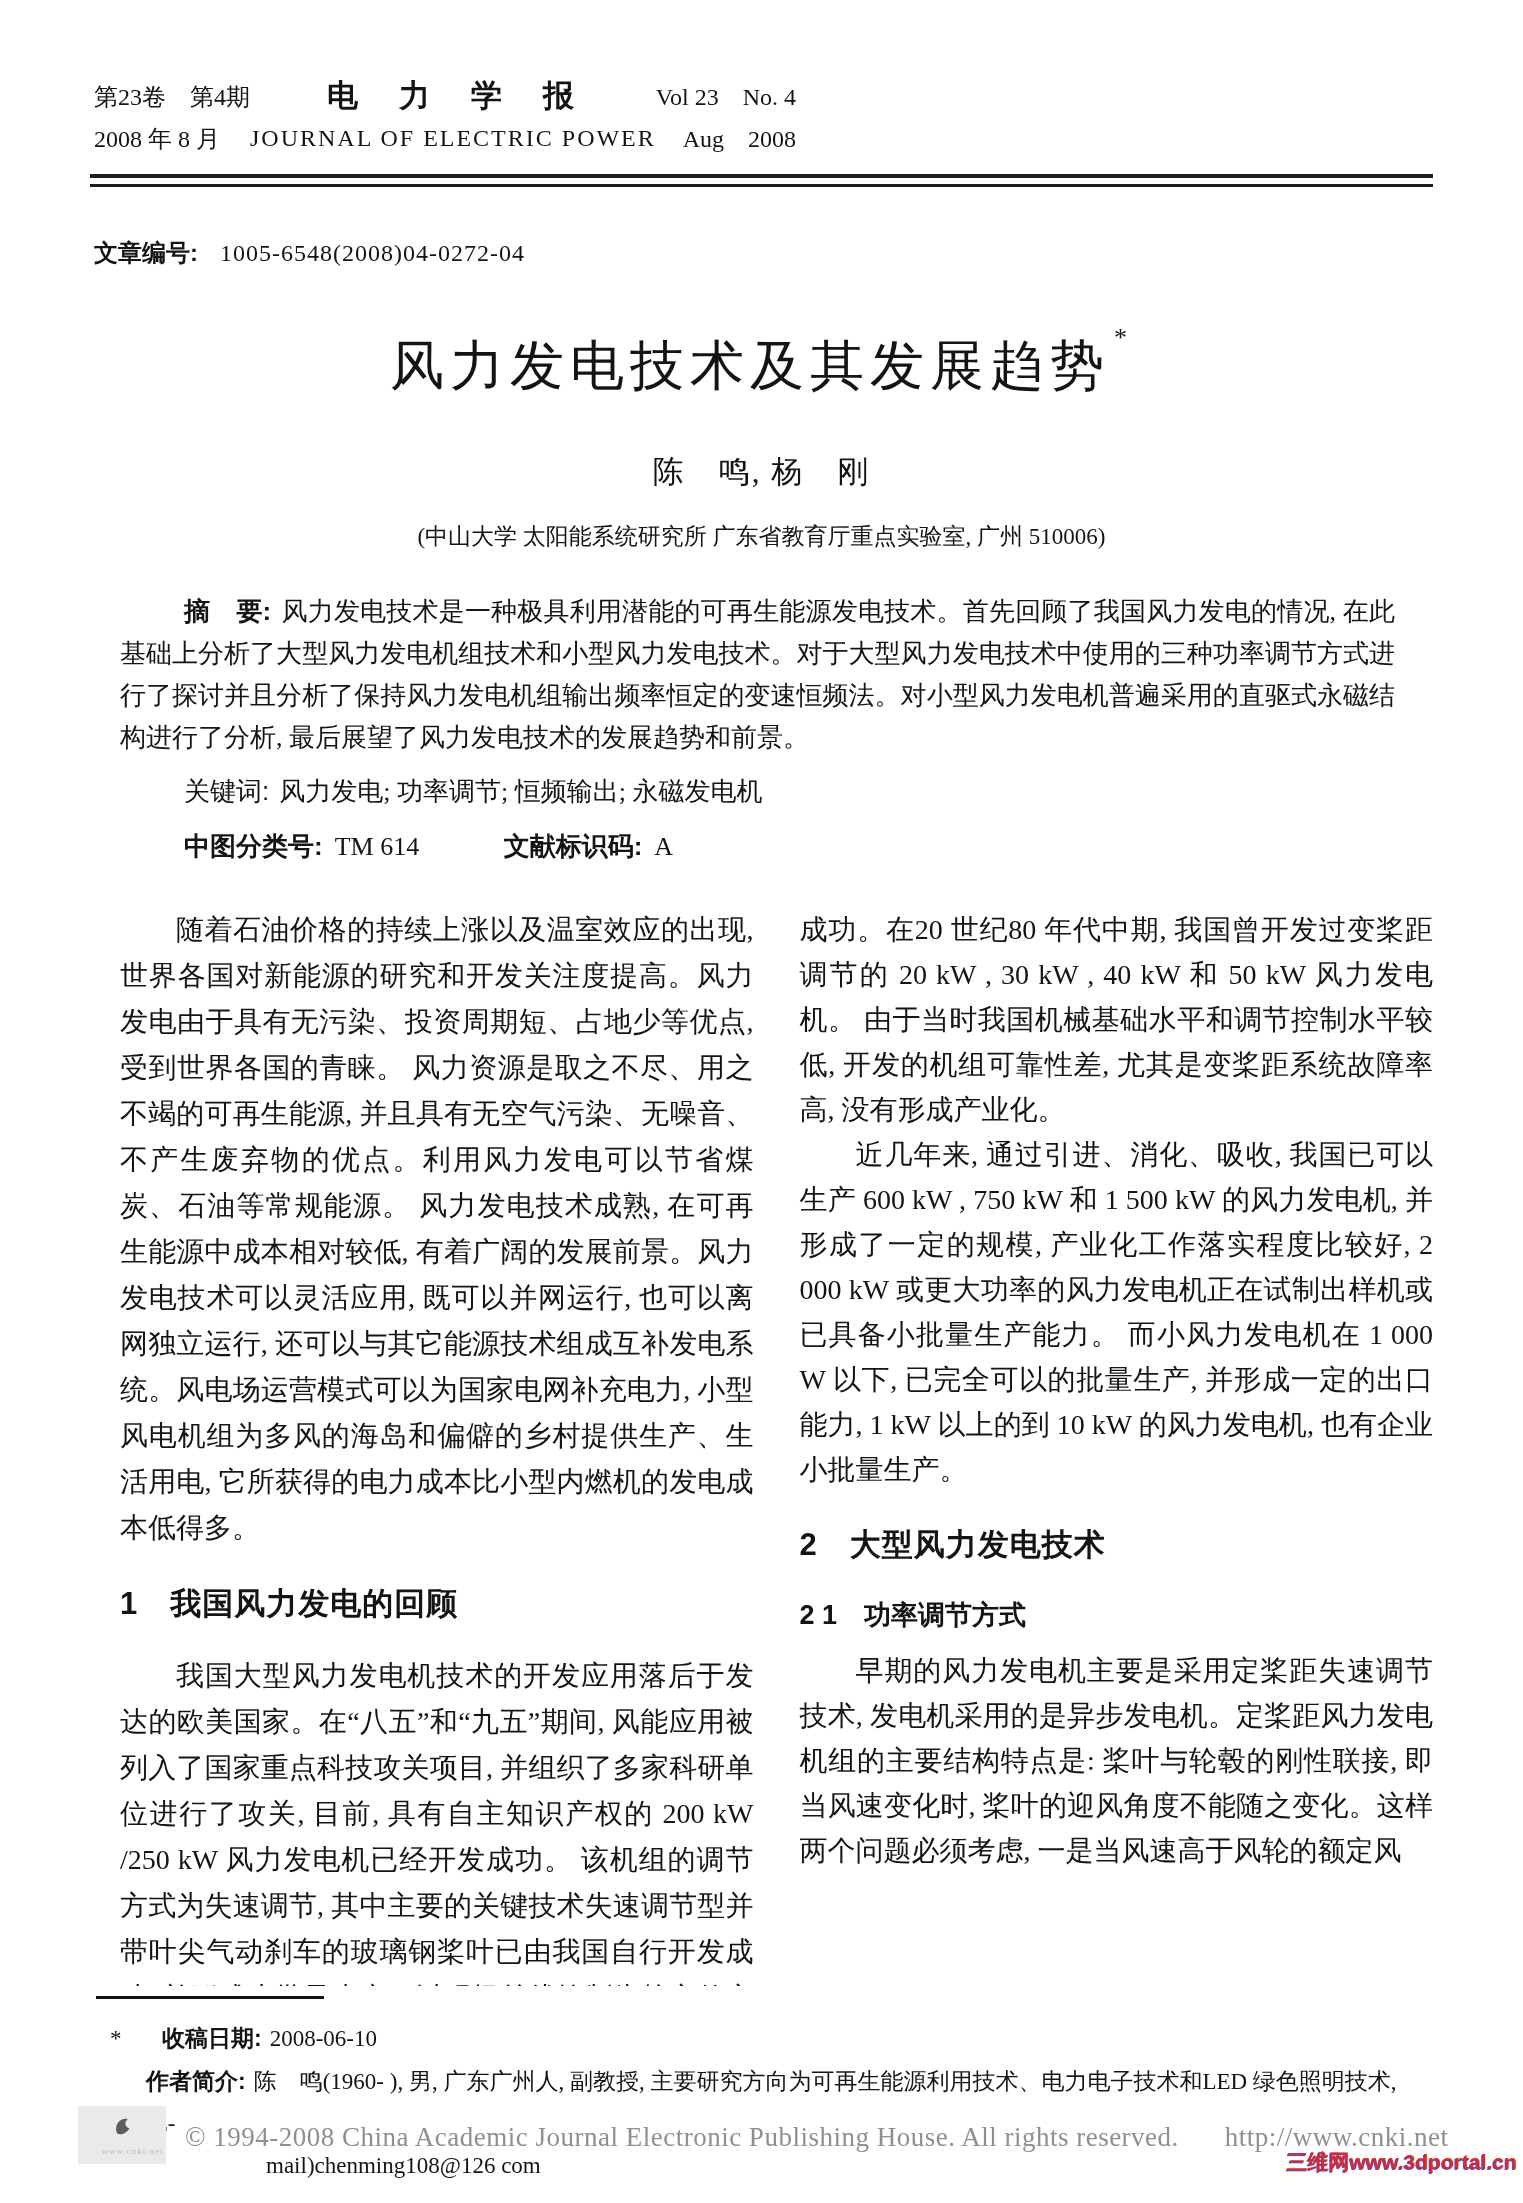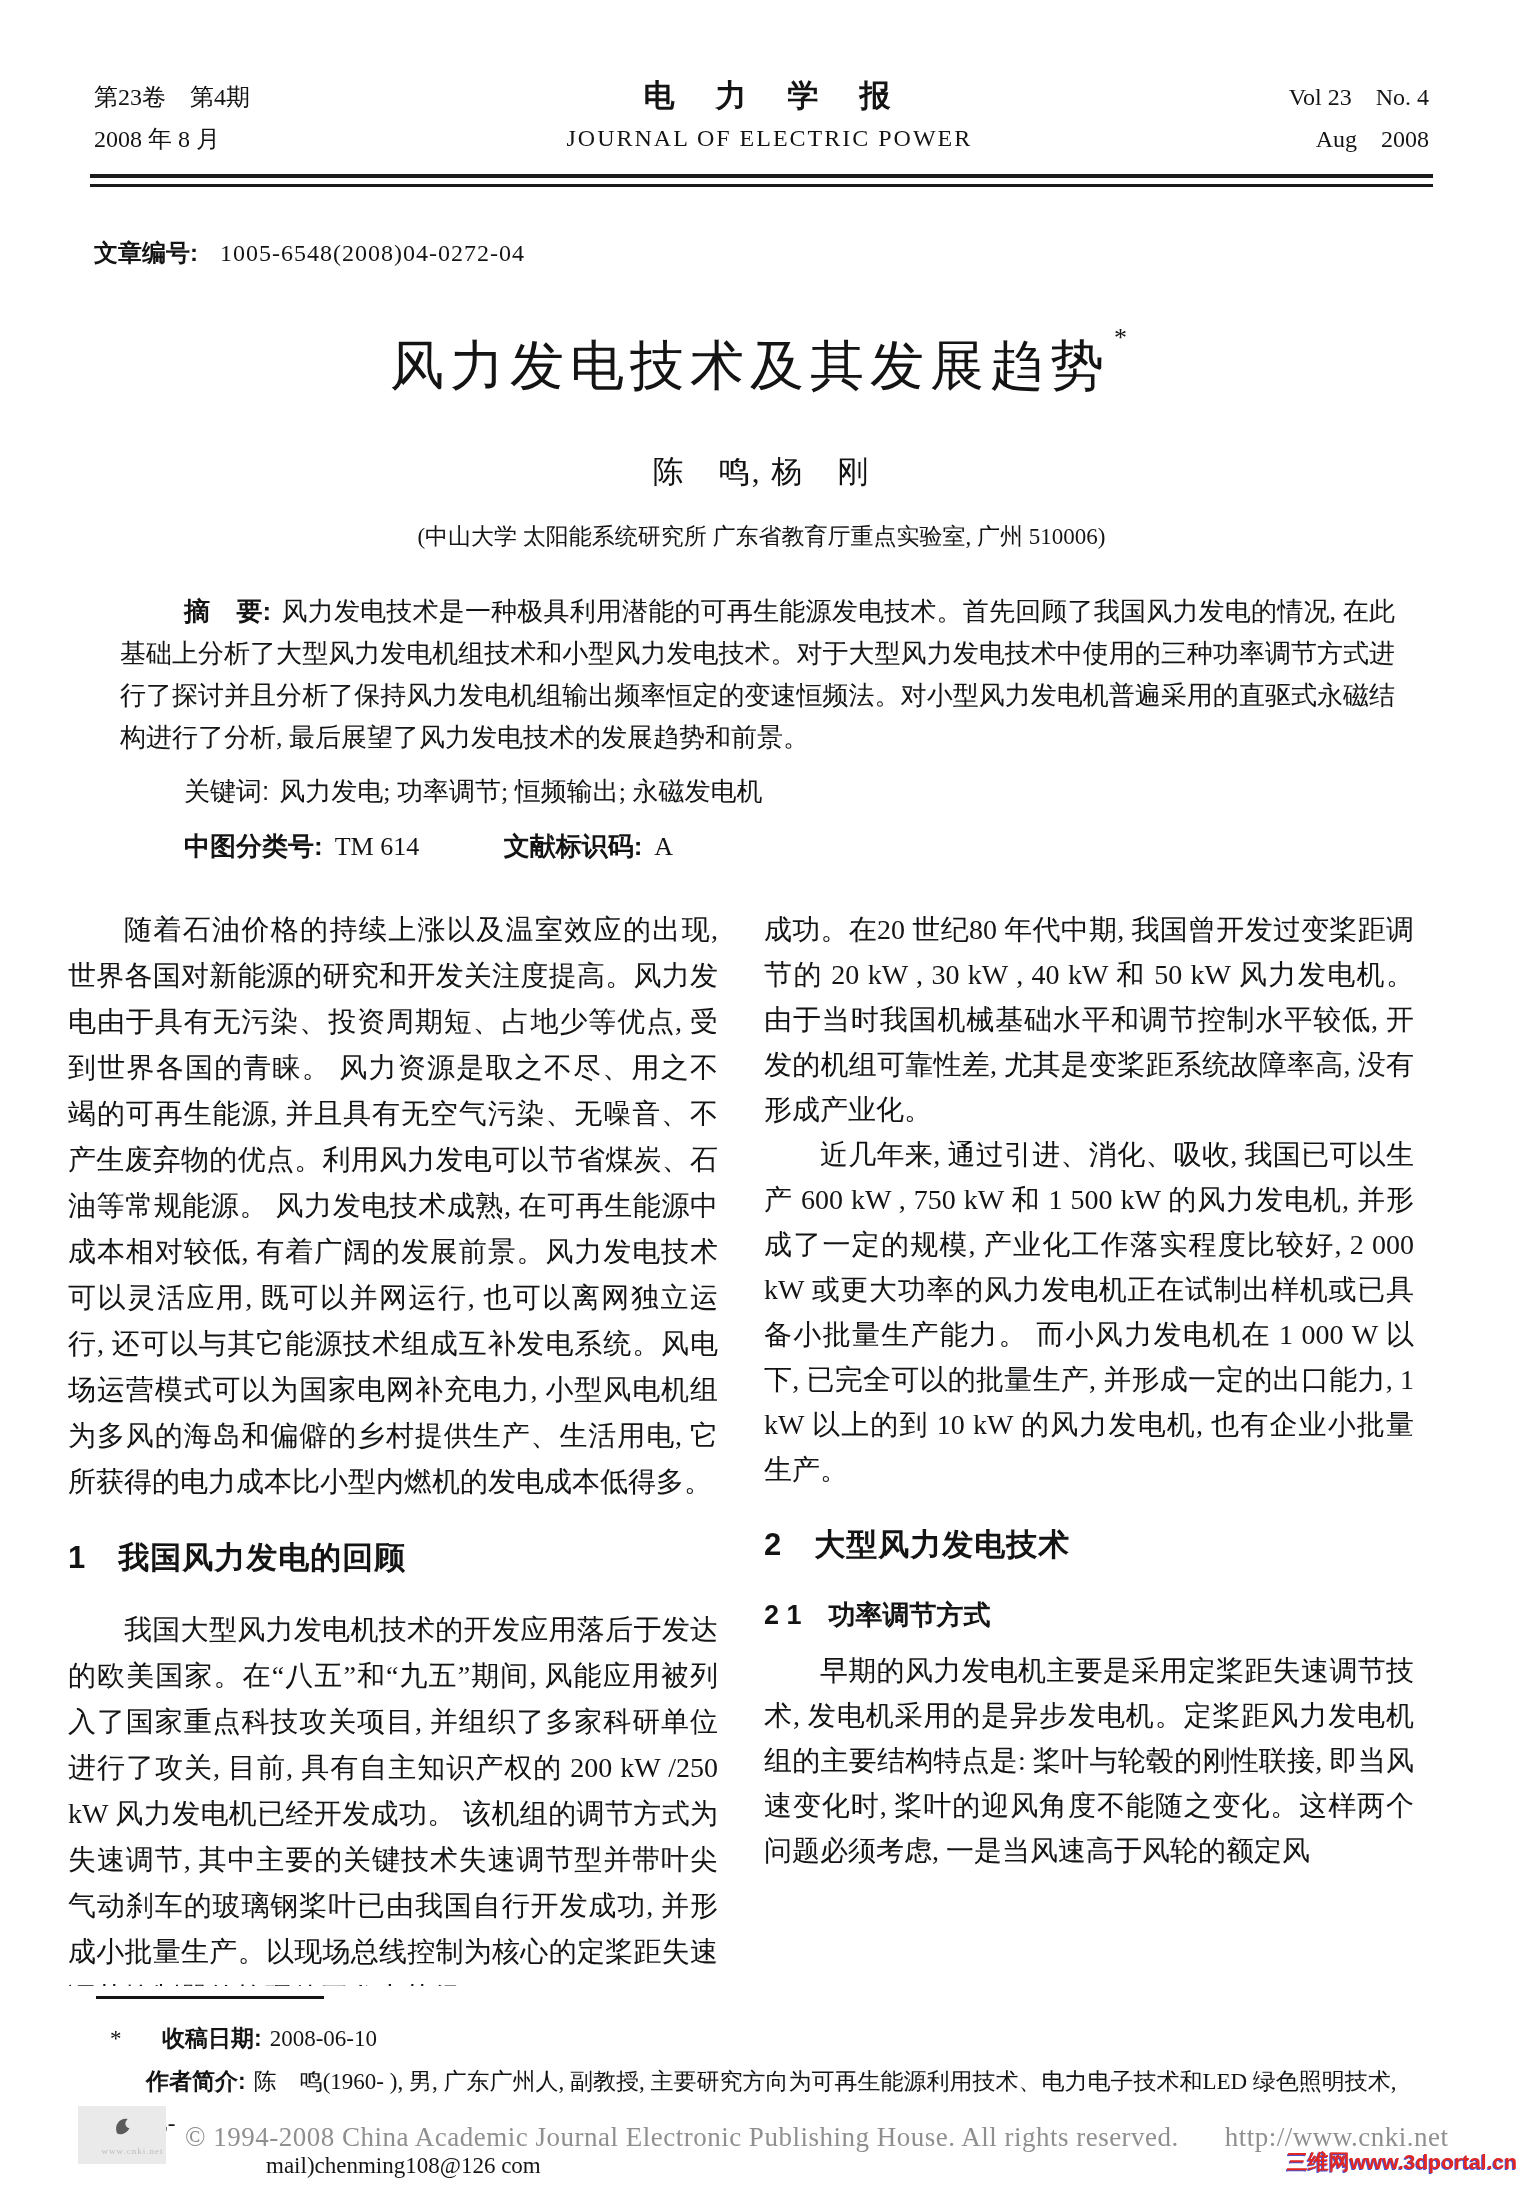--- a/index.html
+++ b/index.html
@@ -9,21 +9,21 @@
     margin:0 auto;
     background:#ffffff;
     color:#141414;
     font-family:"Liberation Serif","DejaVu Serif",serif;
     overflow:hidden;
   }
   .sans { font-family:"Liberation Sans","DejaVu Sans",sans-serif; font-weight:bold; }
 
   
   .header-row {
-    display:flex; justify-content:space-between; align-items:flex-end;
+    display:flex; justify-content:flex-start; align-items:flex-end;
     padding:76px 94px 10px 94px;
   }
   .h-side { font-size:24px; line-height:42px; }
   .h-right { text-align:right; }
   .h-center { text-align:center; }
   .journal-cn { font-size:31px; letter-spacing:5px; font-weight:bold; line-height:40px; }
   .journal-en { font-size:24px; letter-spacing:2px; line-height:44px; }
 
   .double-rule {
     margin:4px 90px 0 90px;
@@ -51,21 +51,21 @@
 
   .kw-line { margin:12px 90px 0 184px; font-size:26px; line-height:40px; }
   .kw-line .lbl { font-family:"Liberation Sans","DejaVu Sans",sans-serif; font-weight:normal; margin-right:10px; }
   .cls-line { margin:14px 90px 0 184px; font-size:26px; line-height:40px; }
   .cls-line .lbl { font-family:"Liberation Sans","DejaVu Sans",sans-serif; font-weight:bold; margin-right:12px; }
   .cls-line .second { margin-left:78px; }
 
   
   .columns {
     display:flex; gap:46px;
-    margin:40px 90px 0 68px;
+    margin:40px 90px 0 120px;
     height:1128px; overflow:hidden;
   }
   .col { width:650px; font-size:28px; line-height:46px; text-align:justify; }
   .col-right { line-height:45px; }
   .col p { margin:0; text-indent:2em; }
   .col p.cont { text-indent:0; }
   .sec-h {
     font-family:"Liberation Sans","DejaVu Sans",sans-serif; font-weight:bold;
     font-size:31px; margin:30px 0 26px 0; text-indent:0; letter-spacing:1px;
   }

